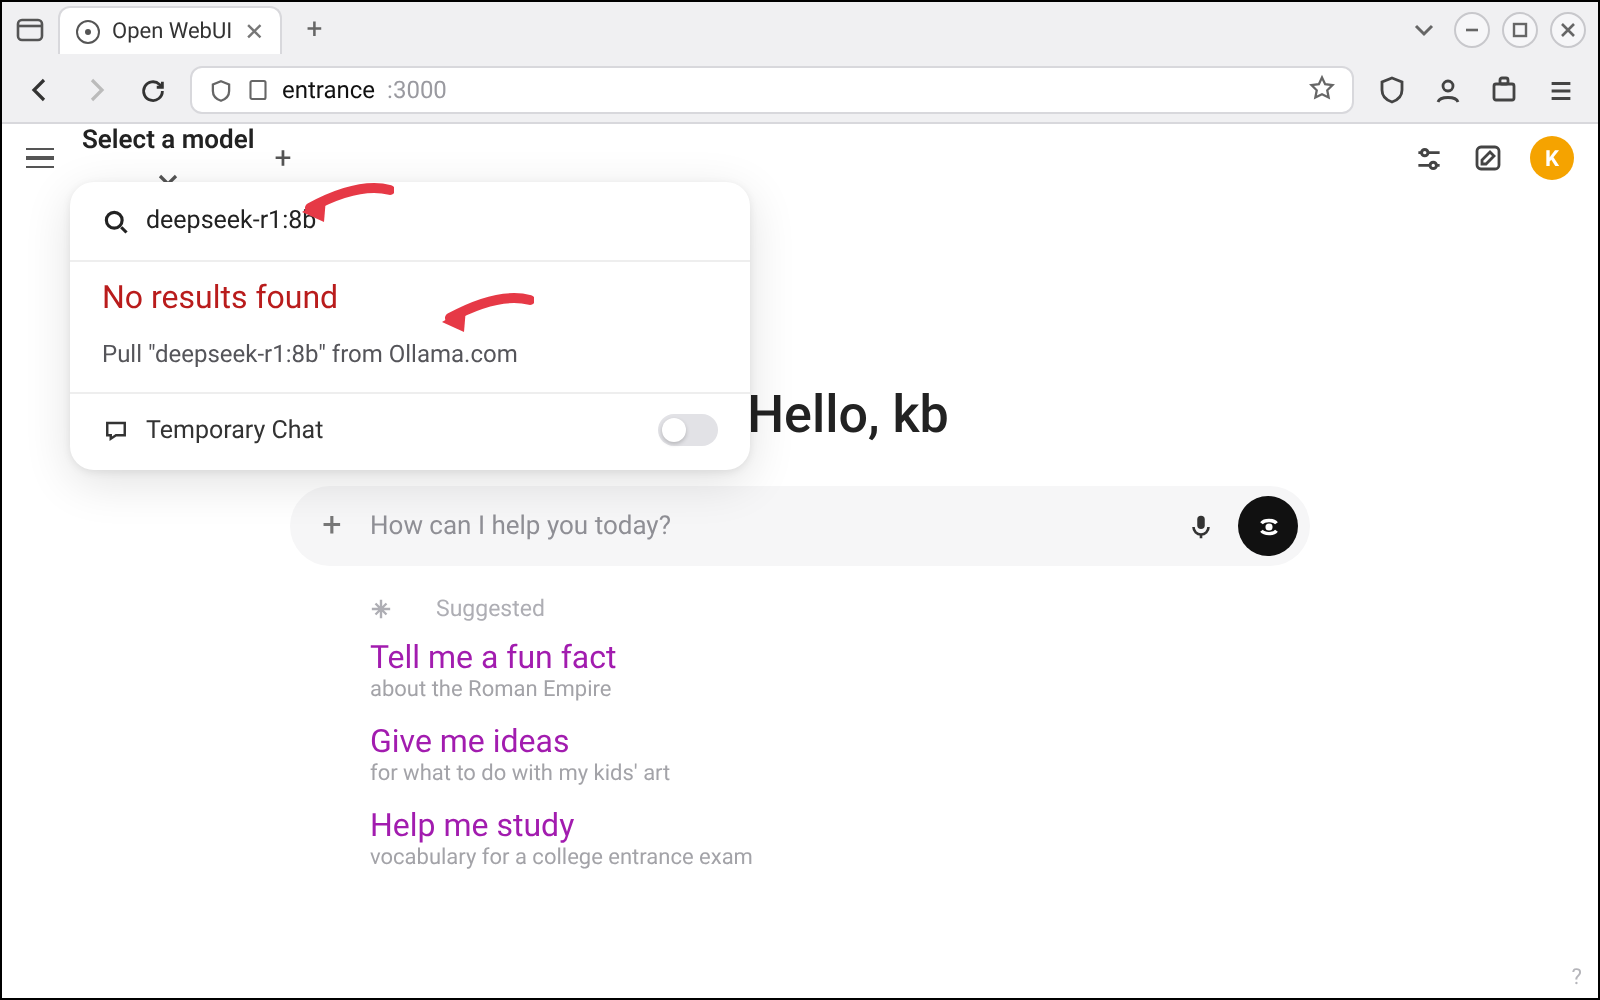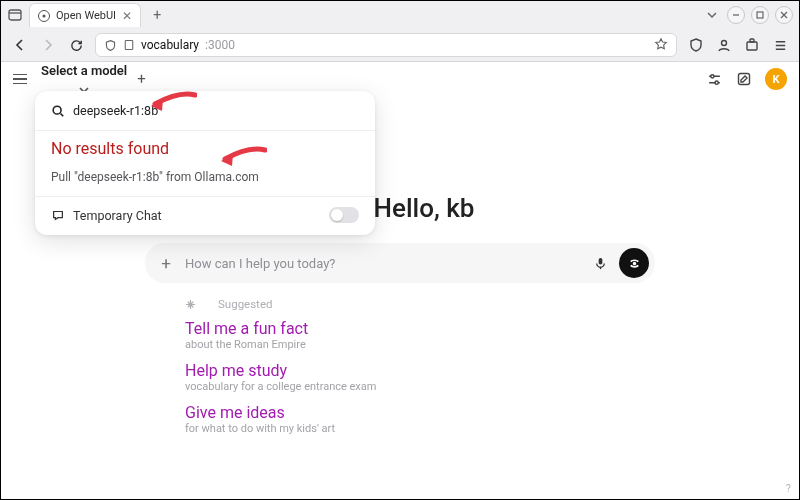--- a/index.html
+++ b/index.html
@@ -134,21 +134,21 @@
           <path d="M13 3v3h-3"></path>
         </svg>
       </div>
     <div class="urlbar">
       <svg width="13" height="13" viewBox="0 0 16 16" fill="none" stroke="#666" stroke-width="1.4">
           <path d="M8 2l5 2v4c0 3-2 5-5 6-3-1-5-3-5-6V4l5-2z"></path>
         </svg>
       <svg width="12" height="12" viewBox="0 0 16 16" fill="none" stroke="#666" stroke-width="1.4">
           <rect x="3" y="2" width="10" height="12" rx="1"></rect>
         </svg>
-      <span class="host">vocabulary</span>
+      <span class="host">entrance</span>
         <span class="port">:3000</span>
       <span class="star"><svg width="14" height="14" viewBox="0 0 16 16" fill="none" stroke="currentColor" stroke-width="1.3">
             <path d="M8 2l1.8 3.8 4.2.5-3 3 .8 4.1L8 11.6l-3.8 1.8.8-4.1-3-3 4.2-.5L8 2z"></path>
           </svg></span>
     </div>
     <div class="tb-icon">
         <svg width="16" height="16" viewBox="0 0 16 16" fill="none" stroke="currentColor" stroke-width="1.4">
           <path d="M8 2l5 2v4c0 3-2 5-5 6-3-1-5-3-5-6V4l5-2z"></path>
         </svg>
       </div>
@@ -256,26 +256,26 @@
       <svg width="11" height="11" viewBox="0 0 12 12" fill="none" stroke="currentColor" stroke-width="1.3">
           <path d="M6 1v10M1 6h10M3 3l6 6M9 3l-6 6"></path>
         </svg>
       <span>Suggested</span>
     </div>
     <div class="sug-item">
       <div class="sug-title">Tell me a fun fact</div>
       <div class="sug-sub">about the Roman Empire</div>
     </div>
     <div class="sug-item">
+      <div class="sug-title">Give me ideas</div>
+      <div class="sug-sub">for what to do with my kids' art</div>
+    </div>
+    <div class="sug-item">
       <div class="sug-title">Help me study</div>
       <div class="sug-sub">vocabulary for a college entrance exam</div>
-    </div>
-    <div class="sug-item">
-      <div class="sug-title">Give me ideas</div>
-      <div class="sug-sub">for what to do with my kids' art</div>
     </div>
   </div>
 </div>
 
 <div class="arrow" style="top:90px;left:148px;">
   <svg width="48" height="22" viewBox="0 0 48 22">
       <path d="M46 4 Q30 0 6 13" fill="none" stroke="#e63946" stroke-width="5" stroke-linecap="round"></path>
       <path d="M2 15 L14 8 L13 20 Z" fill="#e63946"></path>
     </svg>
 </div>

